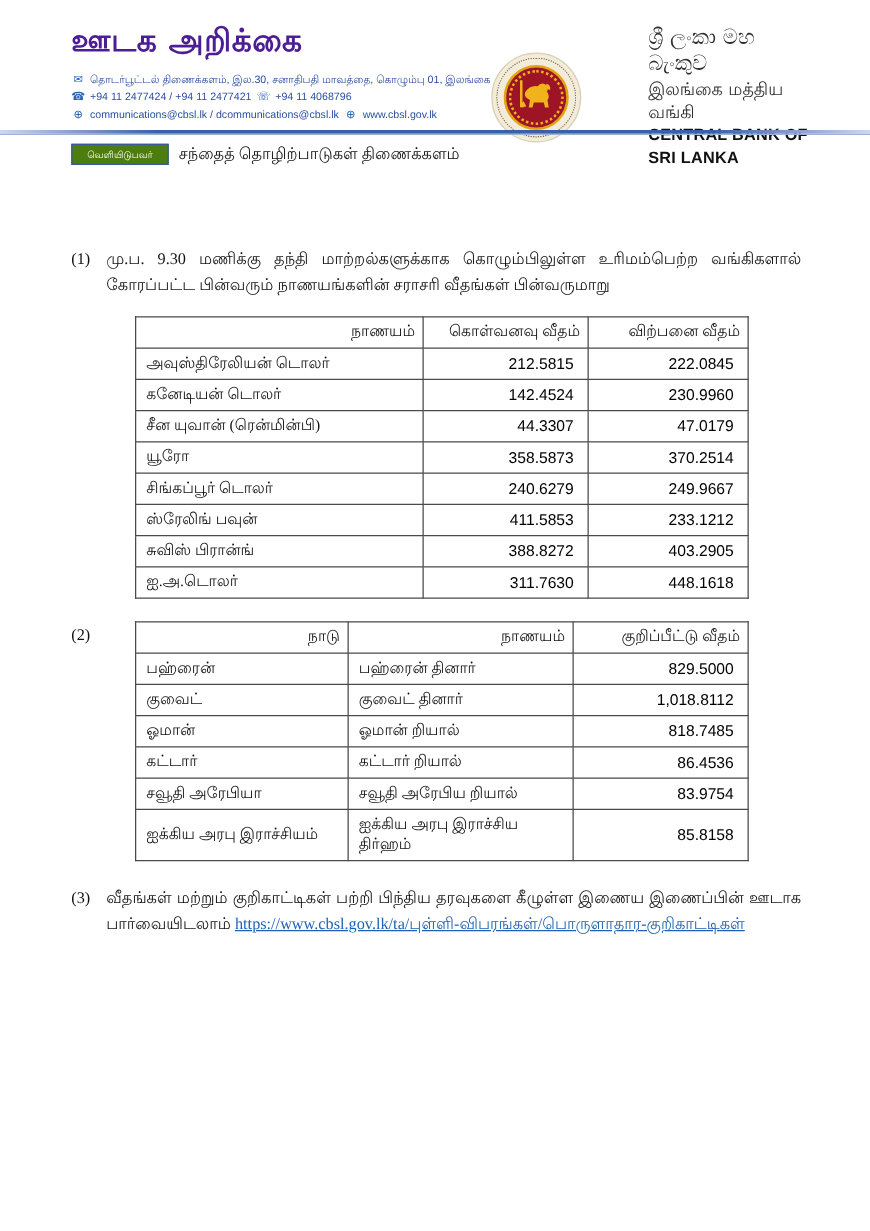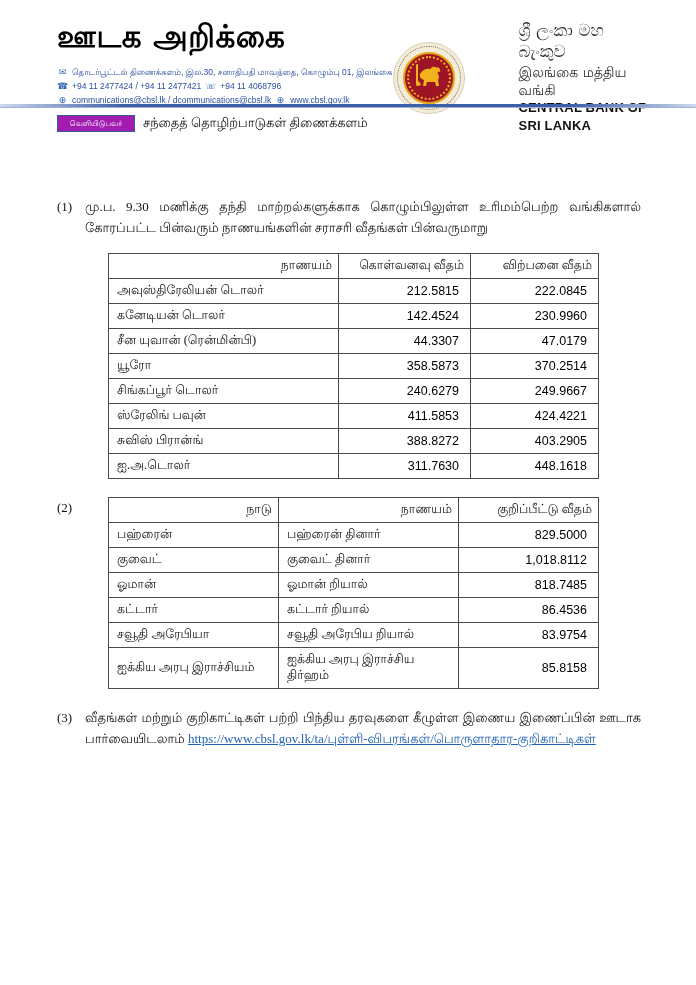--- a/index.html
+++ b/index.html
@@ -6,21 +6,21 @@
   html,body { background:#e8e8e8; }
   .page {
     width:696px; height:985px; margin:0 auto; background:#ffffff;
     position:relative; overflow:hidden;
     font-family:"Liberation Serif", serif; color:#1a1a1a;
   }
   
   .header { position:absolute; top:18px; left:57px; right:40px; display:flex; justify-content:space-between; }
   .masthead-title {
     font-family:"DejaVu Sans", sans-serif; font-weight:bold;
-    font-size:31px; color:#000000; letter-spacing:0.5px; margin-bottom:7px;
+    font-size:25px; color:#4c1d95; letter-spacing:0.5px; margin-bottom:7px;
   }
   .contact-line {
     font-family:"Liberation Sans", sans-serif; font-size:8.5px;
     color:#2b4ea2; line-height:1.55; display:flex; align-items:center; gap:4px;
     white-space:nowrap;
   }
   .c-icon { color:#2b63b5; font-size:9px; display:inline-block; width:11px; text-align:center; }
   .bank-block { display:flex; align-items:center; gap:10px; margin-top:2px; }
   .seal { width:72px; height:72px; border-radius:50%;
     background:#f3ecd9; border:1px solid #d9cfb4; position:relative; flex:0 0 auto; }
@@ -33,21 +33,21 @@
   .bank-ta { font-family:"DejaVu Sans", sans-serif; font-size:14px; color:#2e2e2e; line-height:1.3; }
   .bank-en { font-family:"Liberation Sans", sans-serif; font-weight:bold; font-size:13px; color:#111; line-height:1.4; letter-spacing:0.2px; }
   
   .rule { position:absolute; top:104px; left:0; width:696px; height:4px;
     background:linear-gradient(to right,#ccd8ec 0%,#3d5fa8 18%,#3d5fa8 82%,#ccd8ec 100%);
     border-bottom:1px solid #9fb2d4; }
   
   .meta { position:absolute; top:115px; left:57px; }
   .meta-row { display:flex; align-items:center; margin-bottom:6px; }
   .meta-label {
-    width:78px; height:17px; background:#a21caf; color:#ffffff;
+    width:78px; height:17px; background:#4d7c0f; color:#ffffff;
     font-family:Liberation Serif, serif; font-size:7.5px;
     display:flex; align-items:center; justify-content:center; border:1px solid #3a5a97;
   }
   .meta-value { margin-left:8px; font-size:13px; color:#111; }
   
   .body-content { position:absolute; top:196px; left:57px; width:584px; }
   .para { position:relative; padding-left:28px; text-align:justify;
     font-size:13px; line-height:1.65; color:#111; }
   .para .pnum { position:absolute; left:0; top:0; }
   .tbl-wrap { margin:14px 0 18px 51px; }
@@ -165,21 +165,21 @@
               <td class="num-cell">370.2514</td>
             </tr>
           <tr>
               <td class="name-cell">சிங்கப்பூர் டொலர்</td>
               <td class="num-cell">240.6279</td>
               <td class="num-cell">249.9667</td>
             </tr>
           <tr>
               <td class="name-cell">ஸ்ரேலிங் பவுன்</td>
               <td class="num-cell">411.5853</td>
-              <td class="num-cell">424.4221</td>
+              <td class="num-cell">233.1212</td>
             </tr>
           <tr>
               <td class="name-cell">சுவிஸ் பிரான்ங்</td>
               <td class="num-cell">388.8272</td>
               <td class="num-cell">403.2905</td>
             </tr>
           <tr>
               <td class="name-cell">ஐ.அ.டொலர்</td>
               <td class="num-cell">311.7630</td>
               <td class="num-cell">448.1618</td>

